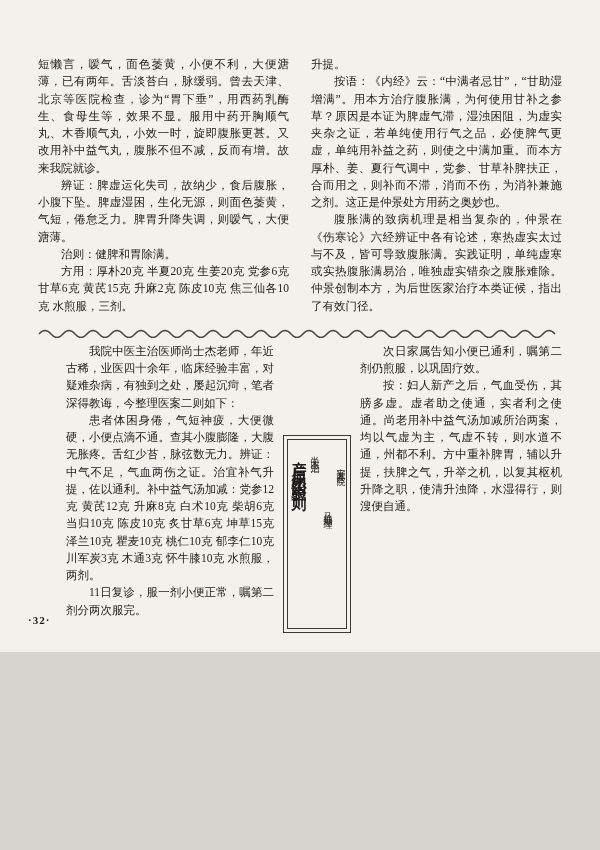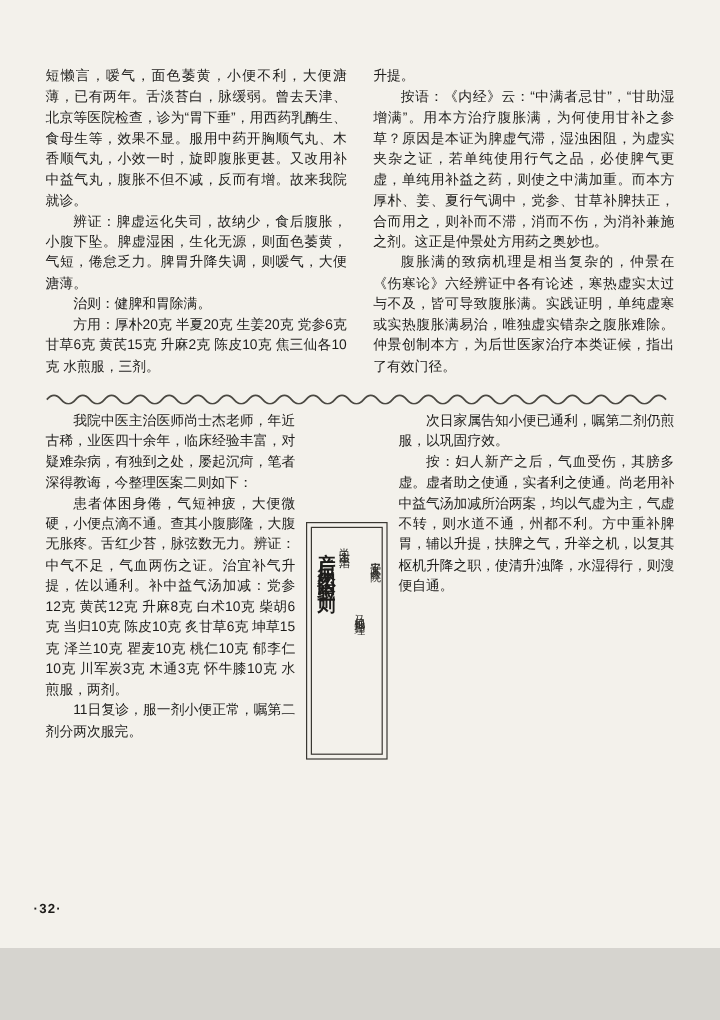--- a/index.html
+++ b/index.html
@@ -3,26 +3,26 @@
 <meta charset="utf-8">
 <style>
   html, body {
     margin: 0;
     padding: 0;
     background: #d6d4cf;
   }
   .page {
     position: relative;
     width: 600px;
-    height: 790px;
+    height: 652px;
     margin: 0 auto;
     background: #f3f1eb;
     box-sizing: border-box;
     padding: 56px 38px 26px 38px;
-    font-family: Liberation Sans, sans-serif;
+    font-family: Liberation Serif, serif;
     color: #1d1c1a;
     overflow: hidden;
   }
   .col {
     text-align: justify;
     font-size: 11.5px;
     line-height: 1.5;
   }
   .col p {
     margin: 0;
@@ -37,20 +37,21 @@
   }
   .top-section .col { flex: 1; }
   .divider-row {
     margin: 9px 0 7px 0;
     text-align: center;
     height: 12px;
   }
   .bottom-section {
     display: flex;
     gap: 9px;
+    margin-left: 28px;
   }
   .bottom-section .col-left  { width: 208px; flex-shrink: 0; }
   .bottom-section .col-right { flex: 1; }
   .title-box {
     flex-shrink: 0;
     width: 68px;
     height: 198px;
     margin-top: 92px;
     border: 1px solid #3a3832;
     padding: 3px;

